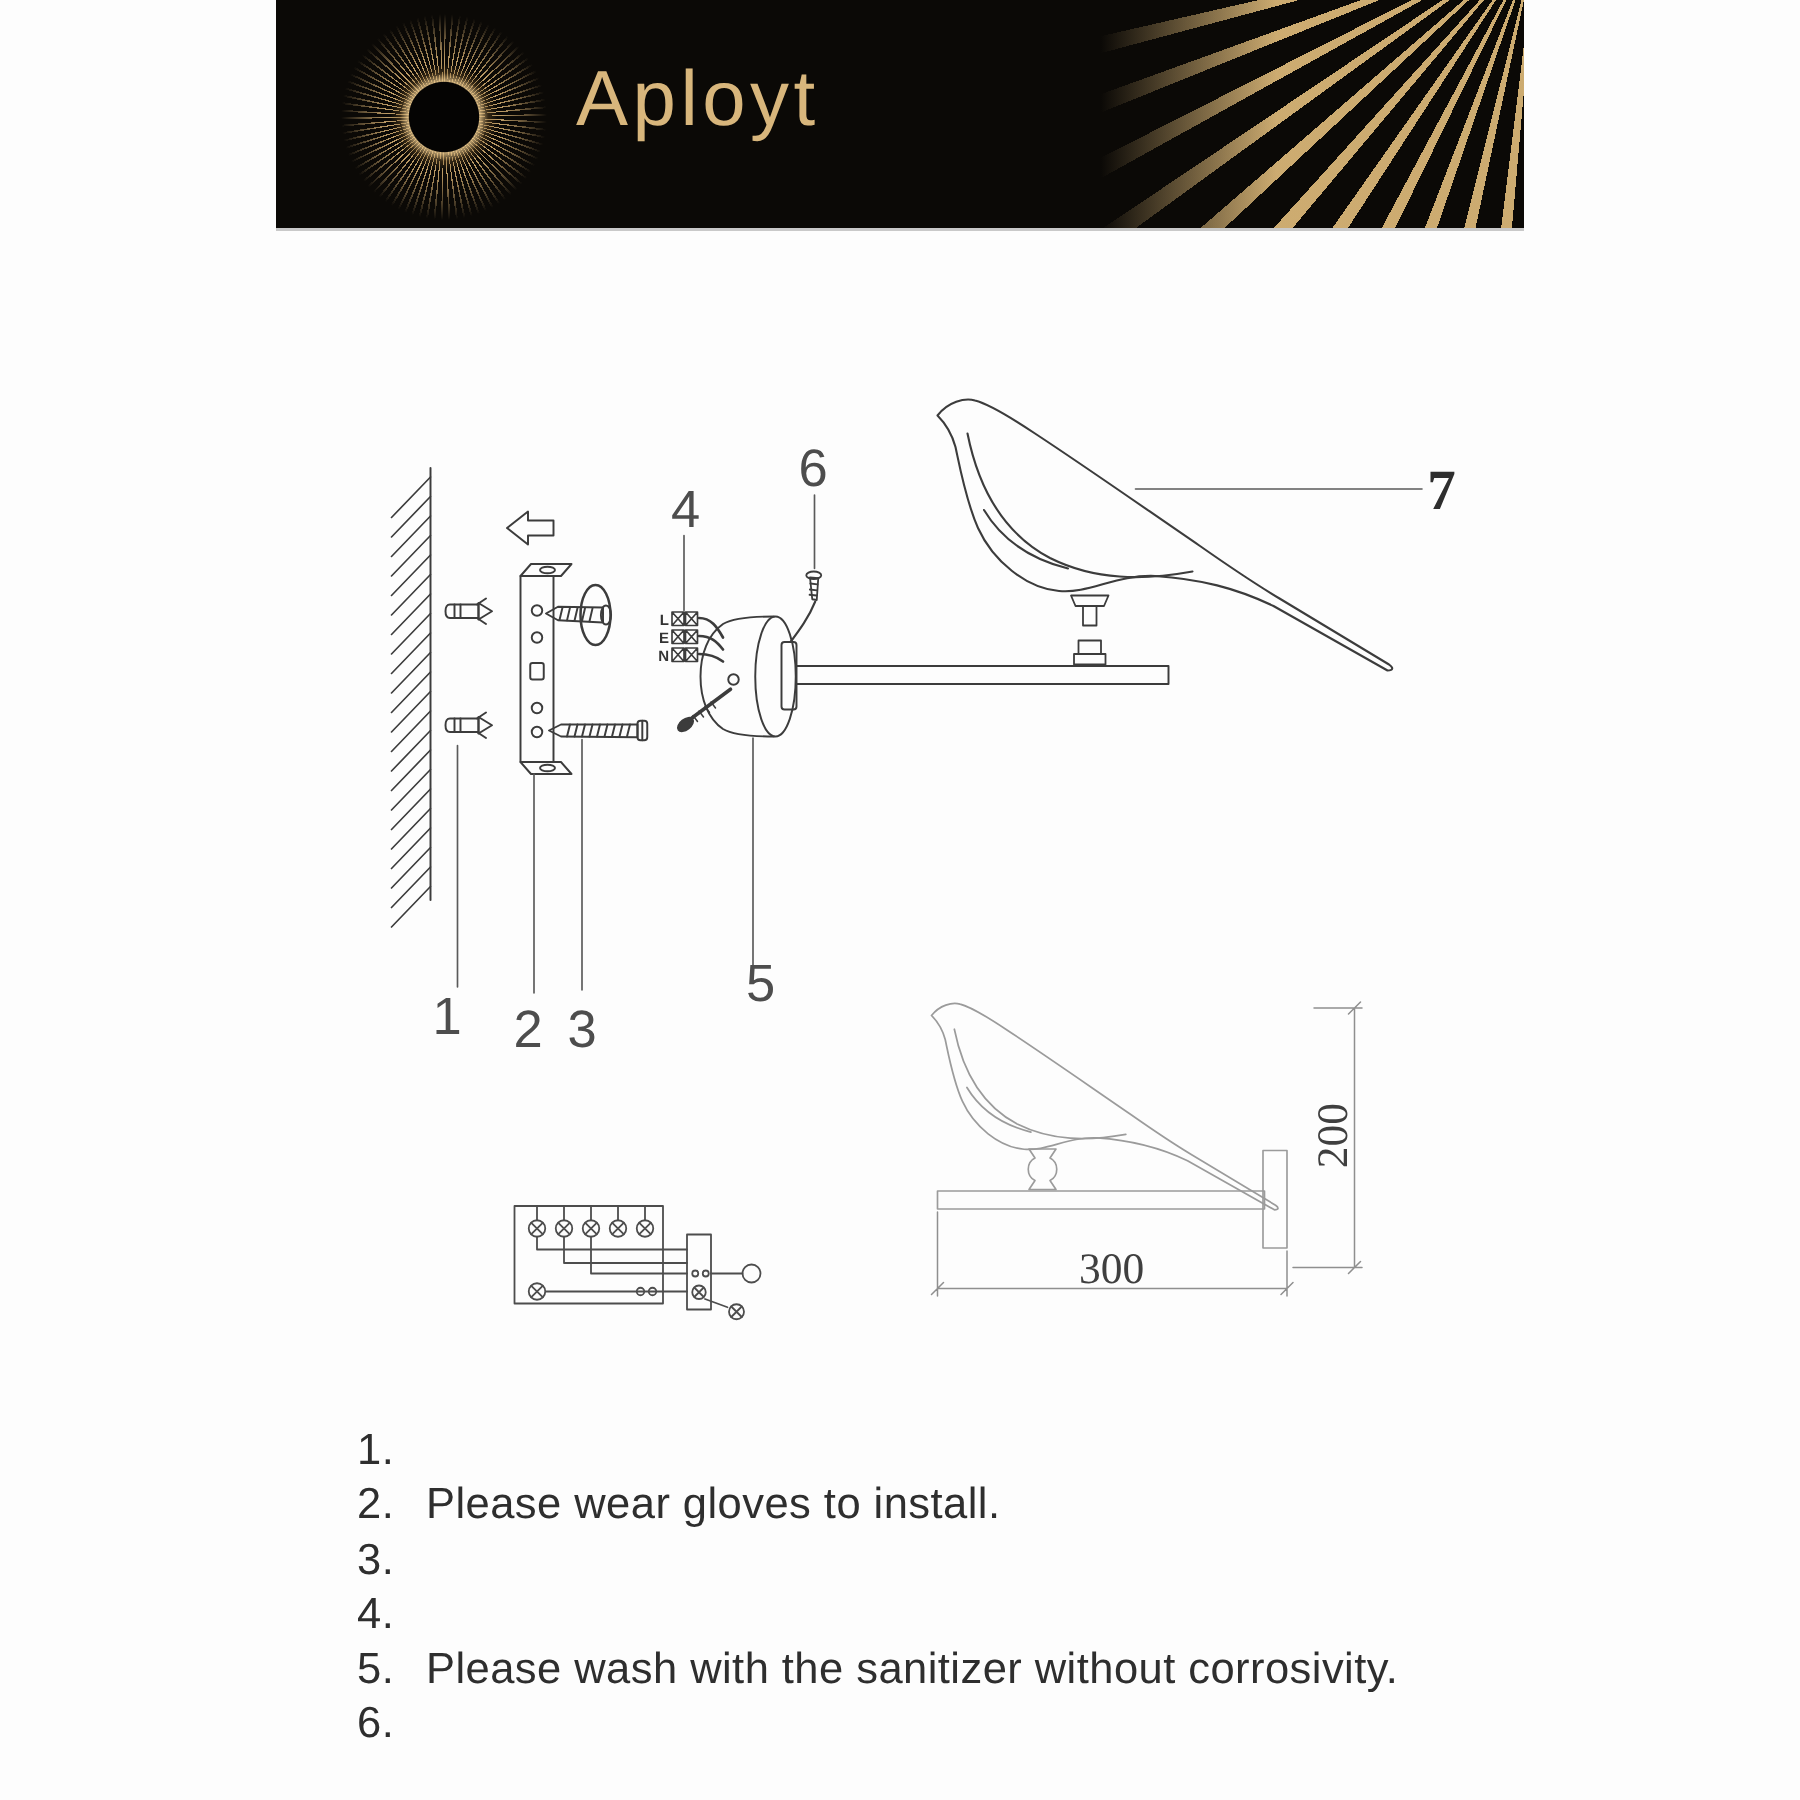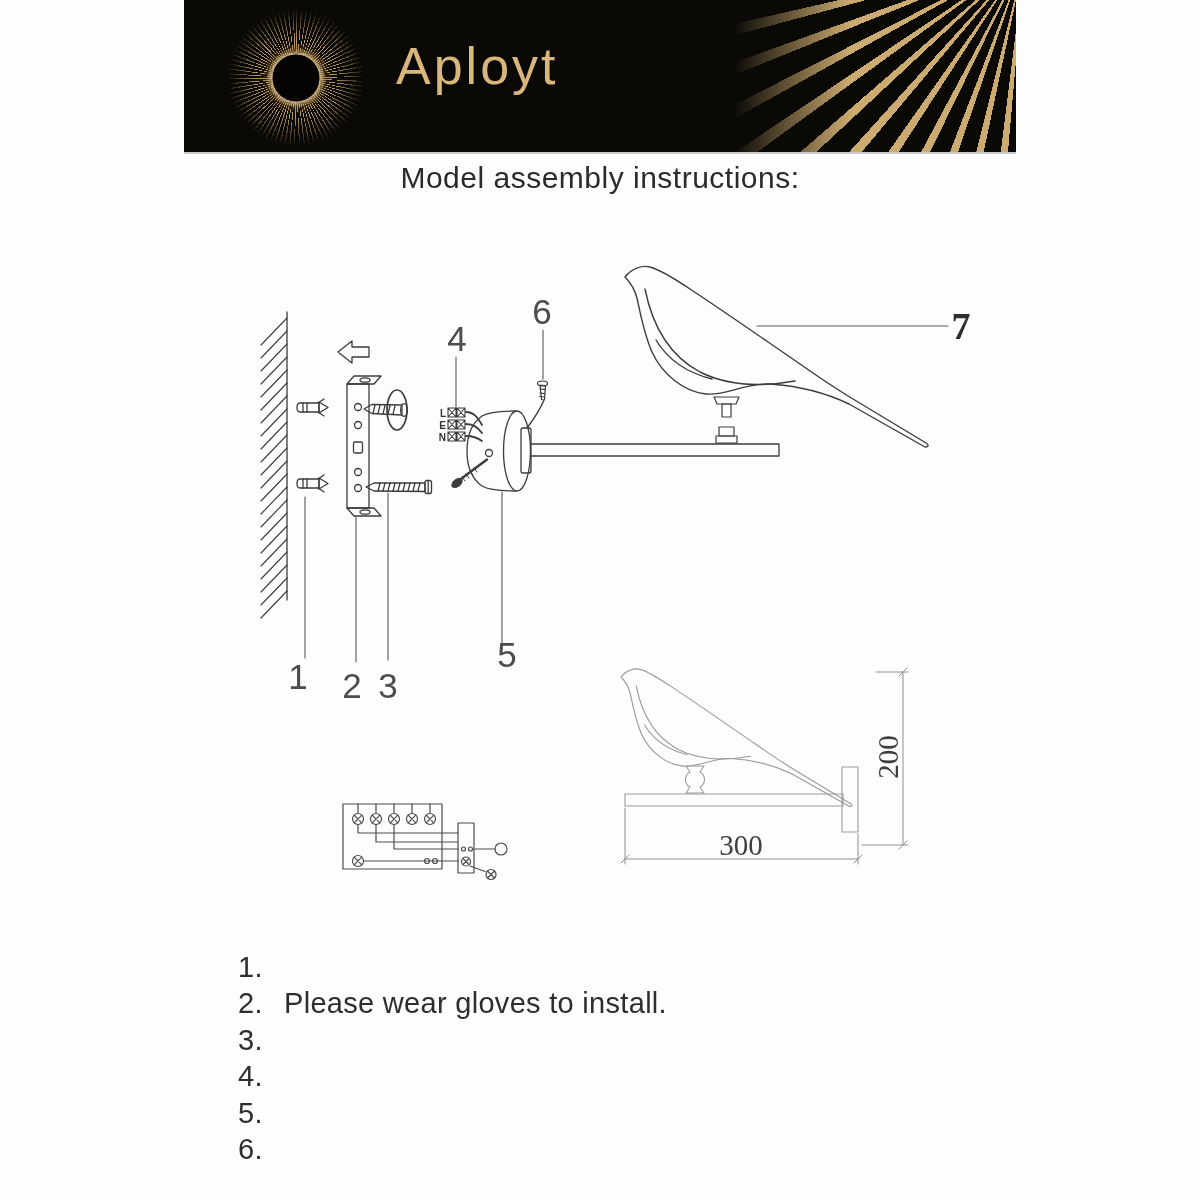--- a/index.html
+++ b/index.html
@@ -14,21 +14,21 @@
   }
   .sunburst{
     position:absolute;left:42px;top:8px;width:140px;height:140px;border-radius:50%;
     background:
       radial-gradient(closest-side,#050403 0 33%,rgba(5,4,3,0) 34%),
       radial-gradient(closest-side,rgba(0,0,0,0) 0 27%,rgba(238,203,142,.8) 34%,rgba(130,98,50,.35) 42%,rgba(0,0,0,0) 51%),
       radial-gradient(closest-side,rgba(11,9,6,0) 0 55%,#0b0906 98%),
       repeating-conic-gradient(#bb9a65 0deg 1.1deg,#0b0906 1.1deg 4.2deg);
   }
   .wordmark{
-    position:absolute;left:212px;top:36px;
+    position:absolute;left:200px;top:36px;
     font-size:52px;font-weight:400;letter-spacing:3px;color:#d8b67c;
   }
   .rays{
     position:absolute;right:0;top:0;width:300px;height:100%;
     background:
       linear-gradient(to left,rgba(11,9,6,0) 55%,#0b0906 94%),
       repeating-conic-gradient(from 150deg at 103% -28%,rgba(215,180,118,.95) 0deg 2.1deg,rgba(11,9,6,0) 2.1deg 7deg);
   }
   
   .title{
@@ -47,21 +47,20 @@
 
 <div class="page">
 
   <div class="banner">
     <div class="sunburst"></div>
     <div class="wordmark">Aployt</div>
     <div class="rays"></div>
   </div>
 
   <div class="title">
-    <div>Model assembly instructions:</div>
   </div>
 
   <svg class="diagram" width="760" height="650" viewBox="240 250 760 650" fill="none" stroke-linecap="round" stroke-linejoin="round">
 
     <defs>
       <g id="bird-shape">
         <path d="M625,277 C632,268 643,265 650,267 C658,269 672,277 690,289
                  C725,312 762,338 800,364 C820,378 838,390 853,399
                  L926,443 C929,445 929,447 925,447 L849,404
                  C824,392 800,386 770,384 C744,383 726,396 706,394
@@ -245,19 +244,20 @@
       <span>Please wear gloves to install.</span>
     </div>
     <div class="row">
       <span class="num">3.</span>
     </div>
     <div class="row">
       <span class="num">4.</span>
     </div>
     <div class="row">
       <span class="num">5.</span>
+      <span>Please wash with the sanitizer without corrosivity.</span>
     </div>
     <div class="row">
       <span class="num">6.</span>
     </div>
   </div>
 
 </div>
 
 </body></html>

